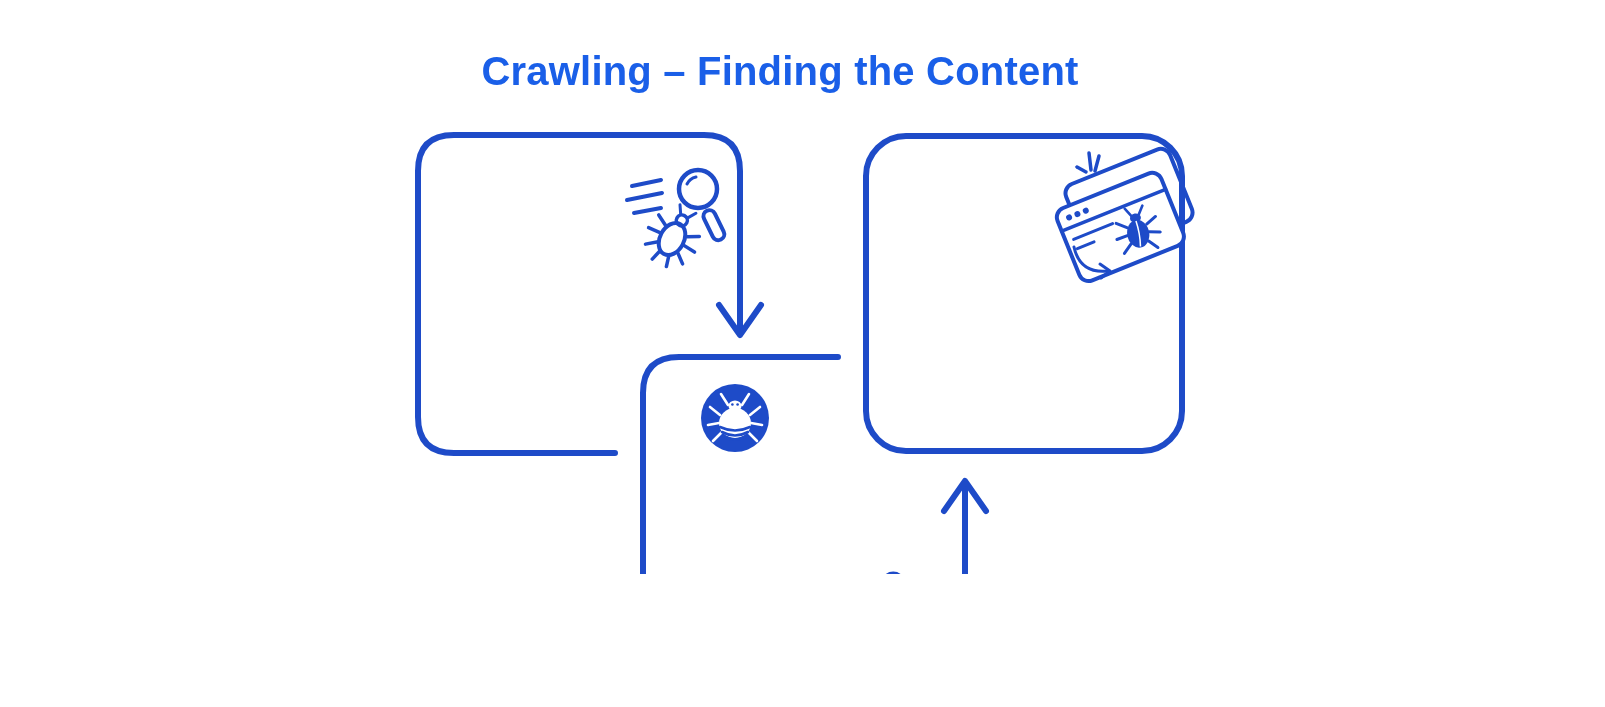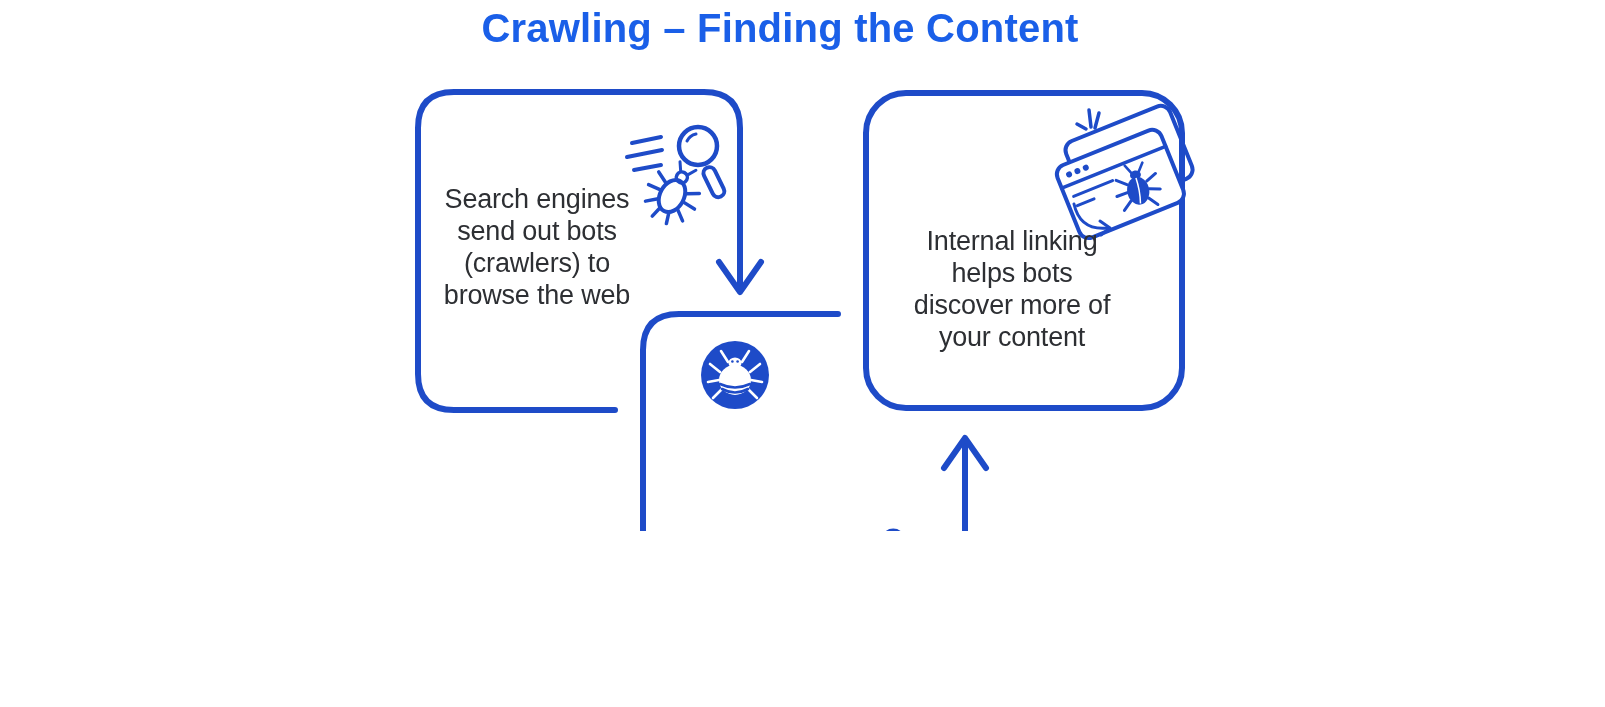--- a/index.html
+++ b/index.html
@@ -1,18 +1,18 @@
 <!DOCTYPE html>
 <html style="--accent: #1e4bc8; --title: #1a5fe8; --text: #2d2f33; --logo-dark: #2b4bd4; --logo-mid: #2e6df1; --logo-light: #c7d8f8;"><head>
 <meta charset="utf-8">
 <style>
   html,body { margin:0; padding:0; background:#fff; }
   .canvas {
     position:relative; width:1605px; height:531px; background:#ffffff;
-    overflow:hidden; font-family:"Liberation Sans", sans-serif;
+    overflow:hidden; font-family:"Liberation Sans", sans-serif;margin-top:43px;
   }
   .title {
     position:absolute; top:4px; left:780px; transform:translateX(-50%);
     font-size:40px; line-height:48px; font-weight:bold; white-space:nowrap;
     color:var(--title,#1a5fe8); letter-spacing:0.2px;
   }
   .diagram { position:absolute; left:0; top:0; }
   .box-text {
     position:absolute; width:260px; text-align:center; white-space:pre;
     font-size:27px; line-height:32px; color:var(--text,#2d2f33); letter-spacing:-0.2px;
@@ -130,23 +130,15 @@
         <rect class="lgD" x="-8.5" y="-21" width="17" height="42" rx="8.5"></rect>
       </g>
       <g transform="translate(1530,635) rotate(-16)">
         <rect class="lgM" x="-9" y="-22" width="18" height="44" rx="9"></rect>
       </g>
     </g>
   </svg>
 
   <div class="title">Crawling – Finding the Content</div>
 
-  <div class="box-text t1">Search engines
-send out bots
-(crawlers) to
-browse the web</div>
 
 
-  <div class="box-text t3">Internal linking
-helps bots
-discover more of
-your content</div>
 </div>
 
 </body></html>

